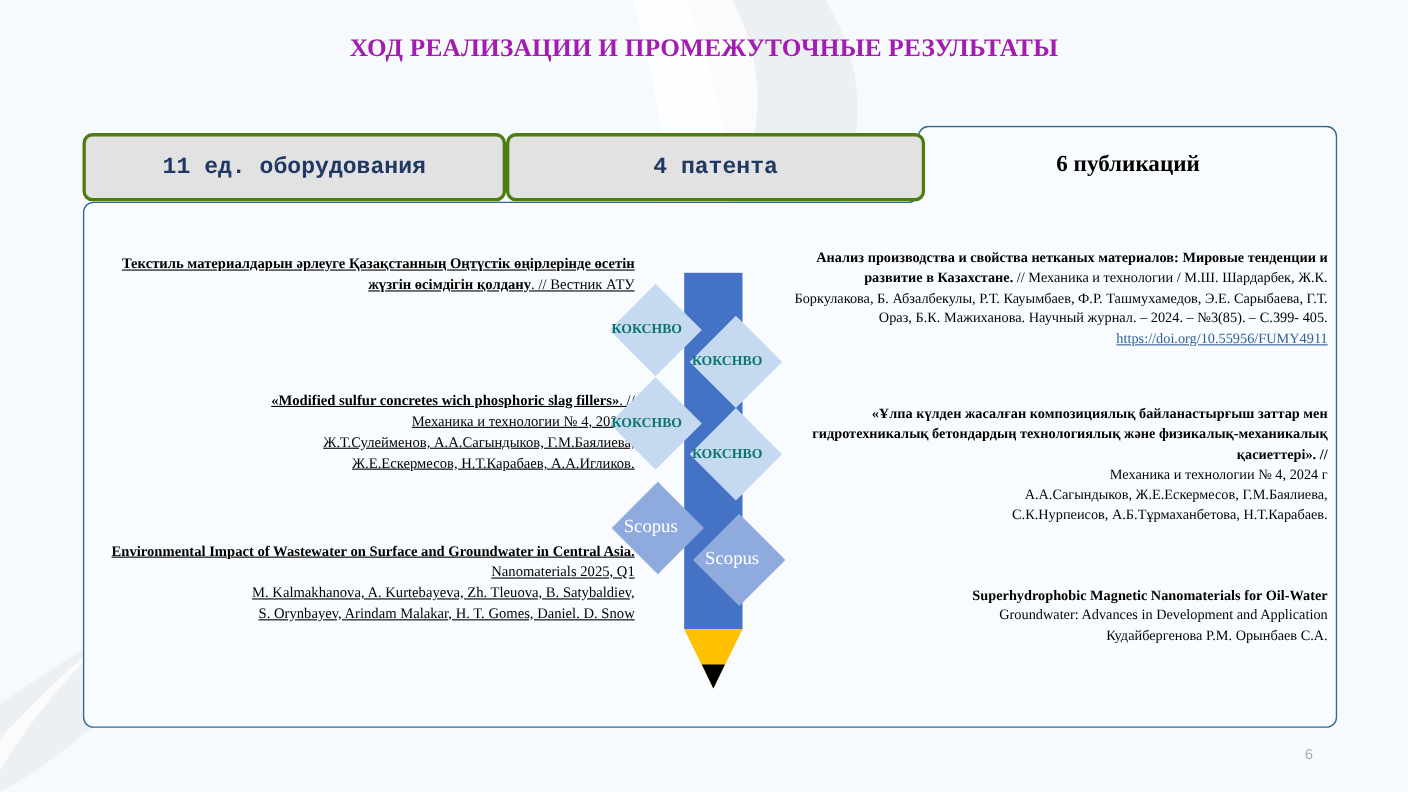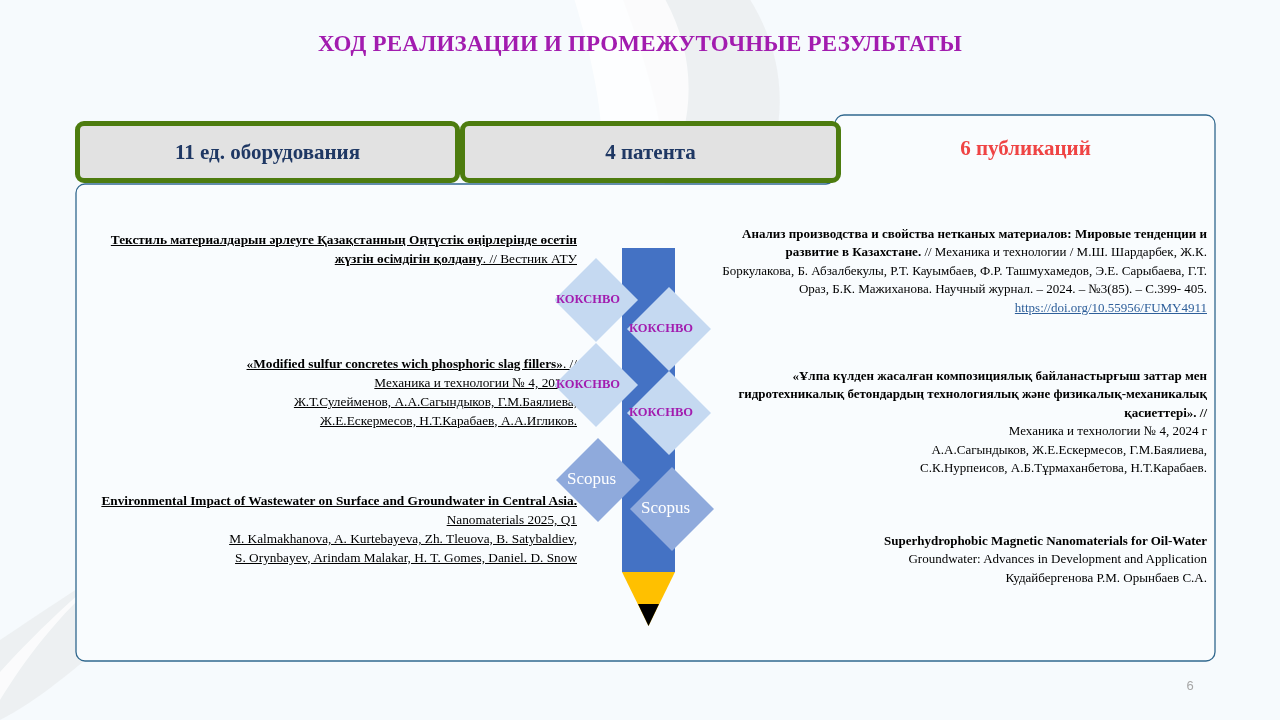--- a/index.html
+++ b/index.html
@@ -46,28 +46,28 @@
     top: 121px;
     width: 1140px;
     height: 62px;
     z-index: 3;
   }
   .tab {
     position: absolute;
     top: 0;
     height: 62px;
     box-sizing: border-box;
-    border: 5px solid #4d7c0f;
+    border: 3px solid #4d7c0f;
     border-radius: 9px 9px 9px 9px;
     background: #e2e2e2;
     display: flex;
     align-items: center;
     justify-content: center;
     color: #1f3864;
-    font-family: Liberation Serif, serif;
+    font-family: Liberation Mono, monospace;
     font-weight: bold;
     font-size: 21px;
   }
   #tab-0 { left: 0px;   width: 385px; }
   #tab-1 { left: 385px; width: 381px; }
 
   
   #panel {
     position: absolute;
     left: 75px;
@@ -83,21 +83,21 @@
   }
   #active-tab-label {
     position: absolute;
     left: 760px;
     top: 0px;
     width: 381px;
     height: 69px;
     display: flex;
     align-items: center;
     justify-content: center;
-    color: #ef4444;
+    color: #000000;
     font-family: "Liberation Serif", serif;
     font-weight: bold;
     font-size: 21px;
   }
 
   
   #content {
     position: absolute;
     left: 75px;
     top: 183px;
@@ -153,21 +153,21 @@
   }
   .diamond-label {
     position: absolute;
     font-family: "Liberation Serif", serif;
     white-space: nowrap;
     pointer-events: none;
   }
   .lbl-koks {
     font-size: 12.5px;
     font-weight: bold;
-    color: #a21caf;
+    color: #0f766e;
   }
   .lbl-scopus {
     font-size: 17px;
     color: #ffffff;
   }
 
   
   #page-number {
     position: absolute;
     left: 1170px;

